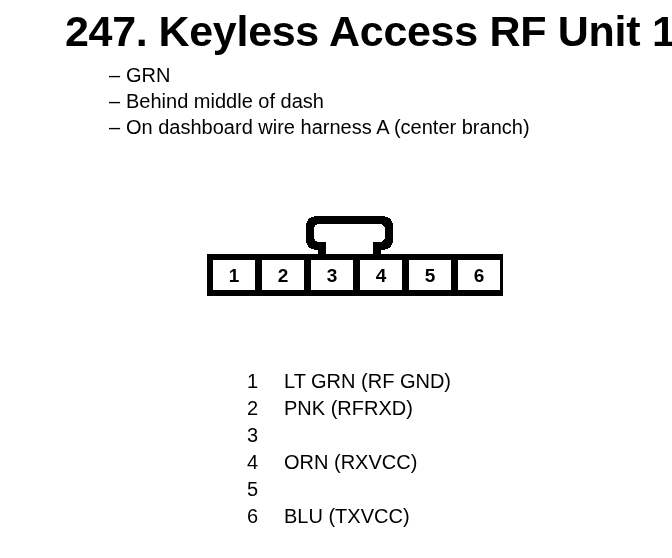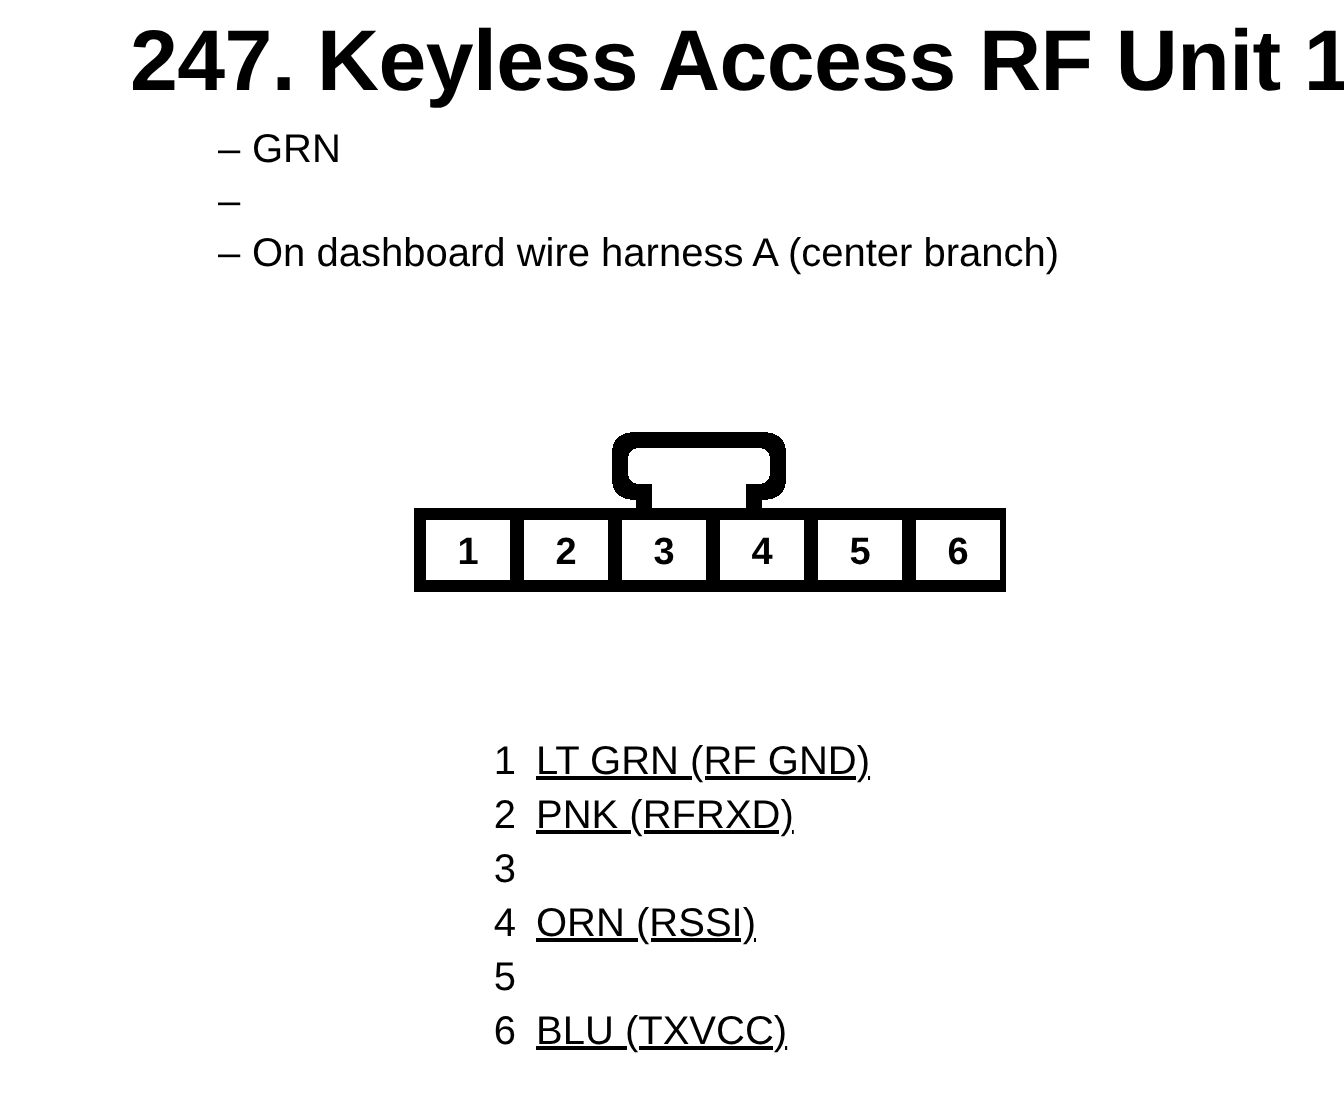--- a/index.html
+++ b/index.html
@@ -92,40 +92,40 @@
     display: flex;
     align-items: baseline;
     height: 27px;
   }
   .legend-num {
     width: 20px;
     flex: 0 0 20px;
     text-align: right;
   }
   .legend-label {
-    margin-left: 10px;
-    text-decoration: underline;
+    margin-left: 26px;
   }
 </style>
 </head>
 <body>
 
 <div class="page">
 
   <div class="title">
     <span class="num">247.</span><span>Keyless Access RF Unit 1</span>
   </div>
 
   <div class="bullets">
     <div class="bullet-row">
       <span class="bullet-dash">–</span>
       <span>GRN</span>
     </div>
     <div class="bullet-row">
       <span class="bullet-dash">–</span>
+      <span>Behind middle of dash</span>
     </div>
     <div class="bullet-row">
       <span class="bullet-dash">–</span>
       <span>On dashboard wire harness A (center branch)</span>
     </div>
   </div>
 
   <div class="connector">
     <svg viewBox="0 0 300 84" xmlns="http://www.w3.org/2000/svg">
 
@@ -182,21 +182,21 @@
     </div>
     <div class="legend-row">
       <span class="legend-num">2</span>
       <span class="legend-label">PNK (RFRXD)</span>
     </div>
     <div class="legend-row">
       <span class="legend-num">3</span>
     </div>
     <div class="legend-row">
       <span class="legend-num">4</span>
-      <span class="legend-label">ORN (RSSI)</span>
+      <span class="legend-label">ORN (RXVCC)</span>
     </div>
     <div class="legend-row">
       <span class="legend-num">5</span>
     </div>
     <div class="legend-row">
       <span class="legend-num">6</span>
       <span class="legend-label">BLU (TXVCC)</span>
     </div>
   </div>
 

